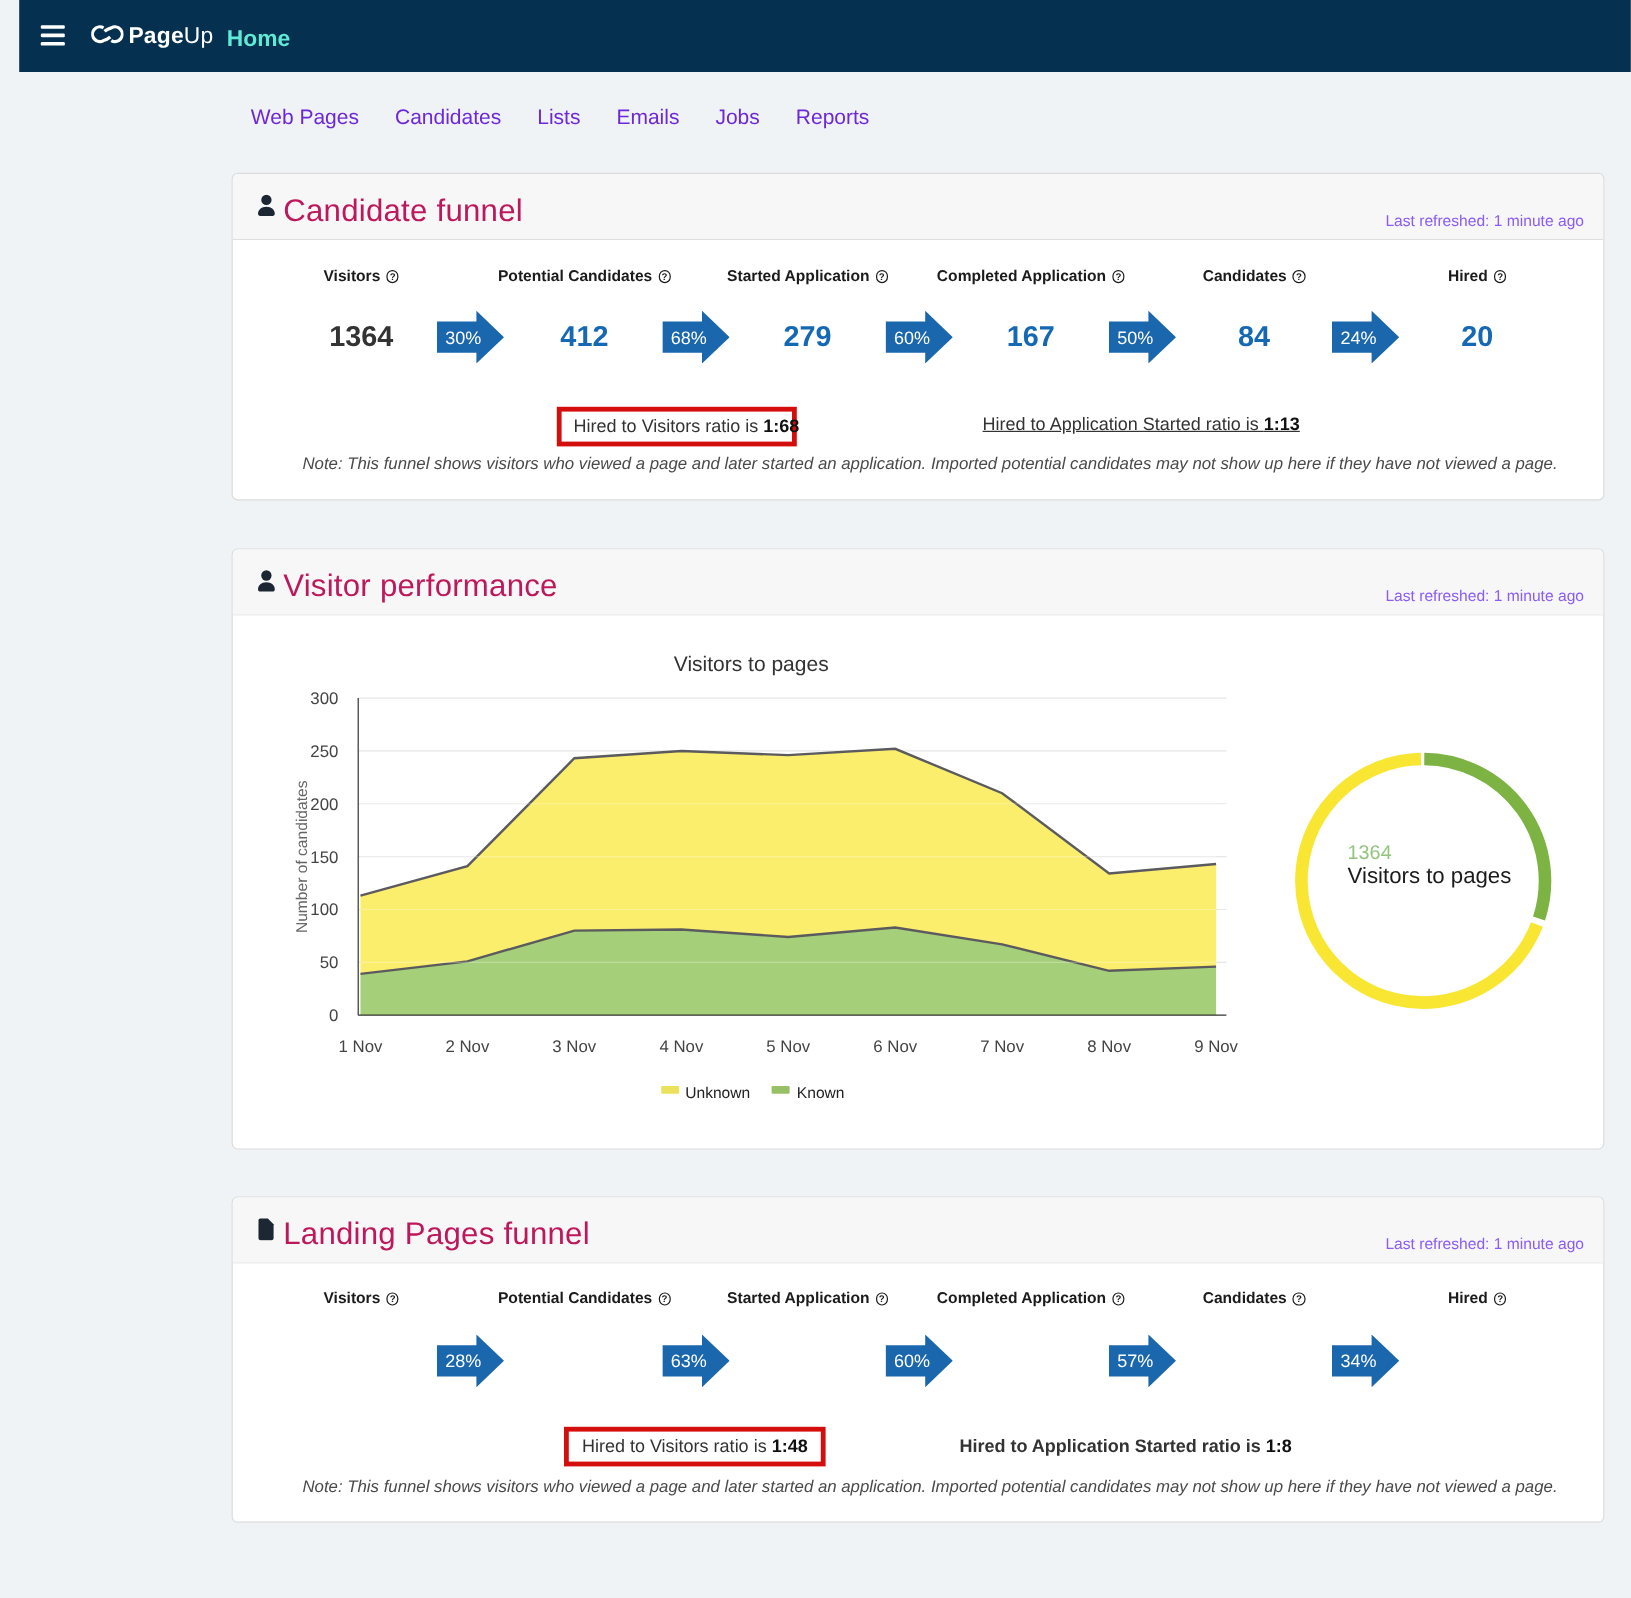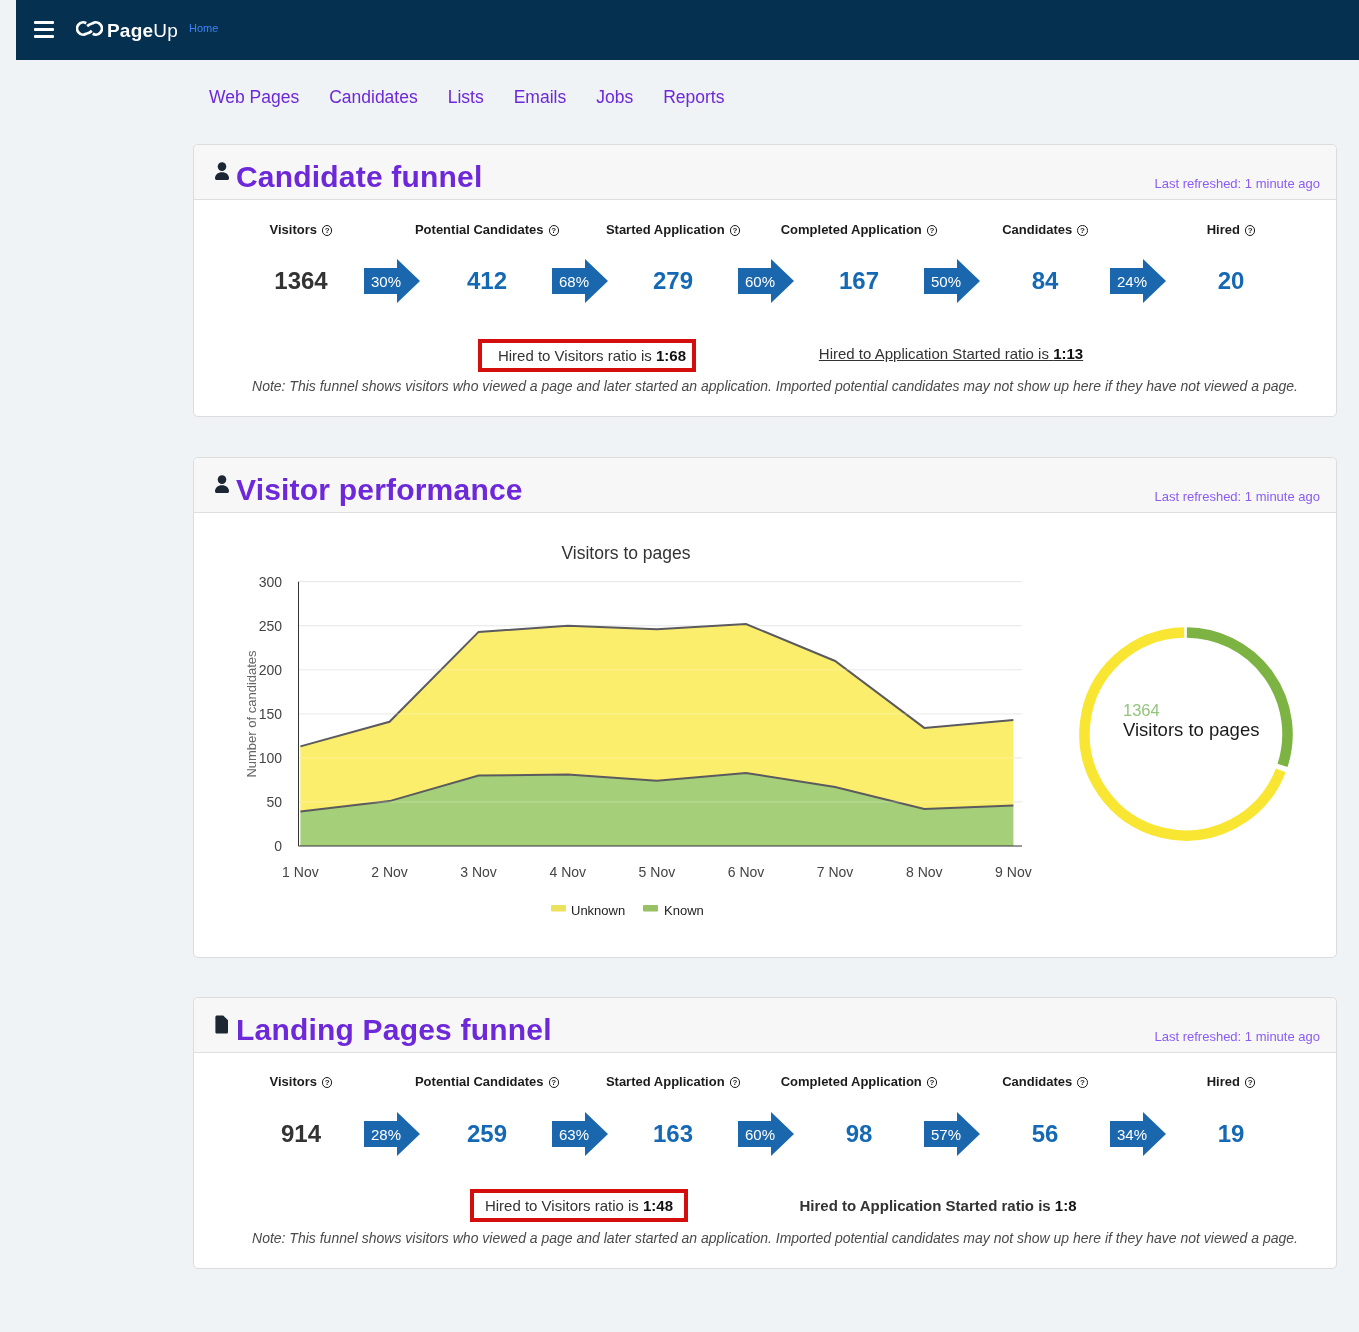--- a/index.html
+++ b/index.html
@@ -3,25 +3,25 @@
 <meta charset="utf-8">
 <style>
 * { margin:0; padding:0; box-sizing:border-box; }
 html,body { width:1359px; height:1332px; background:#eff3f6; font-family:"Liberation Sans",sans-serif; position:relative; overflow:hidden; }
 .nav { position:absolute; left:16px; top:0; width:1359px; height:60px; background:#06304f; }
 .burger { position:absolute; left:18px; top:21px; width:20px; height:17px; }
 .burger div { height:3px; background:#fff; border-radius:1px; margin-bottom:4px; }
 .logo { position:absolute; left:60px; top:18px; }
 .brand { position:absolute; left:91px; top:20px; color:#fff; font-size:19px; letter-spacing:0.2px; }
 .brand b { font-weight:700; }
-.home { position:absolute; left:173px; top:22px; color:#3b82f6; font-size:11px; font-weight:400; }
+.home { position:absolute; left:173px; top:22px; color:#5eead4; font-size:19px; font-weight:700; }
 .tabs { position:absolute; left:209px; top:87px; display:flex; gap:30px; font-size:17.5px; color:#6d28d9; }
 .card { position:absolute; left:193px; width:1144px; background:#fff; border:1px solid #dcdcdc; border-radius:5px; }
 .chead { position:absolute; left:0; top:0; width:100%; height:55px; background:#f7f7f7; border-bottom:1px solid #dfdfdf; border-radius:5px 5px 0 0; }
-.chead .ttl { position:absolute; left:42px; top:15px; font-size:30px; font-weight:700; color:#6d28d9; letter-spacing:0.2px; }
+.chead .ttl { position:absolute; left:42px; top:15px; font-size:26px; font-weight:400; color:#be185d; letter-spacing:0.2px; }
 .chead .icn { position:absolute; left:20px; top:17px; }
 .chead .refresh { position:absolute; right:16px; top:31px; font-size:13px; color:#8b5cf6; }
 .cols { position:absolute; left:14px; top:0; width:1116px; display:flex; }
 .col { width:186px; text-align:center; }
 .flabel { font-size:13px; font-weight:700; color:#1b1b1b; white-space:nowrap; }
 .qi { display:inline-block; width:10.5px; height:10.5px; border:1.5px solid #1b1b1b; border-radius:50%; font-size:8px; font-weight:700; line-height:10px; text-align:center; vertical-align:1px; margin-left:5px; color:#1b1b1b; }
 .fnum { font-size:24px; font-weight:700; color:#1569b4; }
 .fnum.dark { color:#333; }
 .arrow { position:absolute; }
 .ratiobox { position:absolute; border:4px solid #d40d0d; font-size:15px; color:#333; text-align:center; line-height:25px; white-space:nowrap; }
@@ -116,21 +116,21 @@
       <text x="22" y="27.5" font-size="15" fill="#fff" text-anchor="middle">60%</text>
     </svg>
   <svg class="arrow" style="left:730px; top:114px;" width="56" height="44" viewBox="0 0 56 44">
       <path d="M0,9 L33,9 L33,0 L56,22 L33,44 L33,35 L0,35 Z" fill="#1b67ae"></path>
       <text x="22" y="27.5" font-size="15" fill="#fff" text-anchor="middle">50%</text>
     </svg>
   <svg class="arrow" style="left:916px; top:114px;" width="56" height="44" viewBox="0 0 56 44">
       <path d="M0,9 L33,9 L33,0 L56,22 L33,44 L33,35 L0,35 Z" fill="#1b67ae"></path>
       <text x="22" y="27.5" font-size="15" fill="#fff" text-anchor="middle">24%</text>
     </svg>
-  <div class="ratiobox" style="left:284px; top:194px; width:218px; height:33px;padding-left:10px;">Hired to Visitors ratio is <b style="color:#111">1:68</b></div>
+  <div class="ratiobox" style="left:270px; top:194px; width:200px; height:33px;padding-left:10px;">Hired to Visitors ratio is <b style="color:#111">1:68</b></div>
   <div class="ratio2" style="left:757px; top:200px;text-decoration:underline;">Hired to Application Started ratio is <b style="color:#111">1:13</b></div>
   <div class="fnote" style="top:233px;">Note: This funnel shows visitors who viewed a page and later started an application. Imported potential candidates may not show up here if they have not viewed a page.</div>
 </div>
 
 <div class="card" style="top:457px; height:501px;">
   <div class="chead">
     <svg class="icn" width="16" height="19" viewBox="0 0 16 19">
         <circle cx="8" cy="4.6" r="4.3" fill="#1c2733"></circle>
         <path d="M8,10.3 C3.7,10.3 1,13 1,16.2 C1,17.2 1.8,18 2.8,18 L13.2,18 C14.2,18 15,17.2 15,16.2 C15,13 12.3,10.3 8,10.3 Z" fill="#1c2733"></path>
       </svg>
@@ -219,40 +219,20 @@
     <div class="col">
         <div class="flabel">Completed Application<span class="qi">?</span></div>
       </div>
     <div class="col">
         <div class="flabel">Candidates<span class="qi">?</span></div>
       </div>
     <div class="col">
         <div class="flabel">Hired<span class="qi">?</span></div>
       </div>
   </div>
-  <div class="cols" style="top:122px;">
-    <div class="col">
-        <div class="fnum dark">914</div>
-      </div>
-    <div class="col">
-        <div class="fnum">259</div>
-      </div>
-    <div class="col">
-        <div class="fnum">163</div>
-      </div>
-    <div class="col">
-        <div class="fnum">98</div>
-      </div>
-    <div class="col">
-        <div class="fnum">56</div>
-      </div>
-    <div class="col">
-        <div class="fnum">19</div>
-      </div>
-  </div>
   <svg class="arrow" style="left:170px; top:114px;" width="56" height="44" viewBox="0 0 56 44">
       <path d="M0,9 L33,9 L33,0 L56,22 L33,44 L33,35 L0,35 Z" fill="#1b67ae"></path>
       <text x="22" y="27.5" font-size="15" fill="#fff" text-anchor="middle">28%</text>
     </svg>
   <svg class="arrow" style="left:358px; top:114px;" width="56" height="44" viewBox="0 0 56 44">
       <path d="M0,9 L33,9 L33,0 L56,22 L33,44 L33,35 L0,35 Z" fill="#1b67ae"></path>
       <text x="22" y="27.5" font-size="15" fill="#fff" text-anchor="middle">63%</text>
     </svg>
   <svg class="arrow" style="left:544px; top:114px;" width="56" height="44" viewBox="0 0 56 44">
       <path d="M0,9 L33,9 L33,0 L56,22 L33,44 L33,35 L0,35 Z" fill="#1b67ae"></path>

